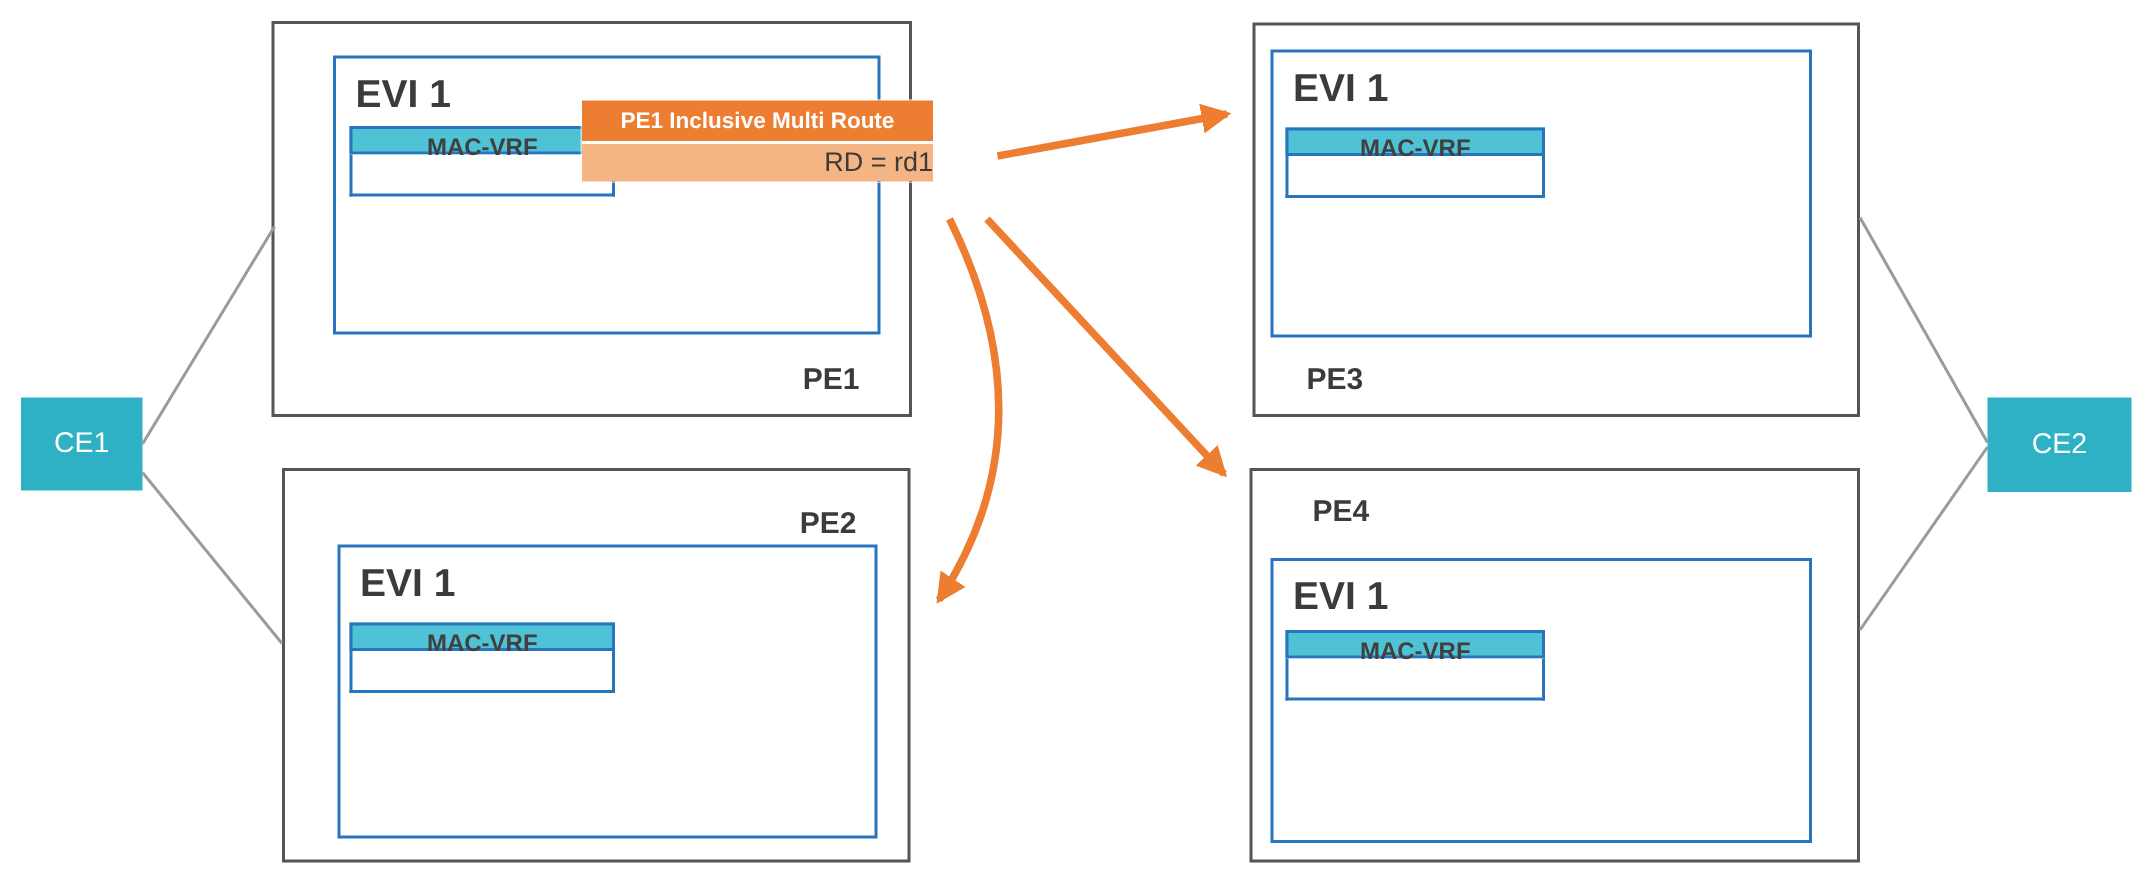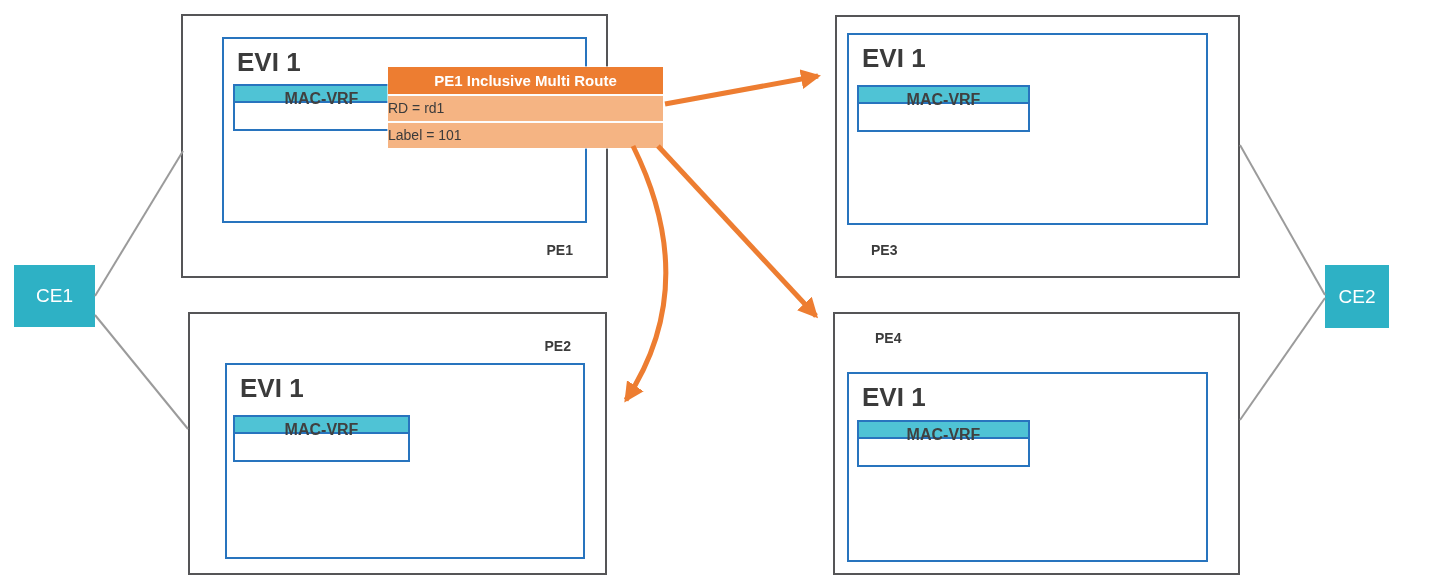--- a/index.html
+++ b/index.html
@@ -27,39 +27,39 @@
   .pe1 .vrf-table{left:50px;top:68px;width:177px;}
   .pe3 .vrf-table{left:20px;top:68px;width:173px;}
   .pe2 .vrf-table{left:43px;top:101px;width:177px;}
   .pe4 .vrf-table{left:22px;top:106px;width:173px;}
   .vrf-header{height:19px;line-height:25px;text-align:center;background:#4fc3d5;
               border:2px solid #2874be;box-sizing:border-box;color:#404040;
               font-size:16px;font-weight:600;}
   .vrf-row{height:28px;background:#ffffff;border:2px solid #2874be;border-top:none;box-sizing:border-box;}
 
   
-  .pe-label{position:absolute;font-size:14px;font-weight:bold;color:#3b3b3b;}
+  .pe-label{position:absolute;font-size:20px;font-weight:bold;color:#3b3b3b;}
   .pe1 .pe-label{right:33px;top:226px;}
   .pe3 .pe-label{left:14px;top:225px;margin-left:20px;}
   .pe2 .pe-label{right:34px;top:24px;}
   .pe4 .pe-label{left:40px;top:16px;}
 
   
   .ce-box{position:absolute;background:#2eb1c5;color:#ffffff;font-size:19px;
           display:flex;align-items:center;justify-content:center;}
   .ce1{left:14px;top:265px;width:81px;height:62px;}
-  .ce2{left:1325px;top:265px;width:64px;height:63px;}
+  .ce2{left:1325px;top:265px;width:96px;height:63px;}
 
   
-  .callout{position:absolute;left:388px;top:67px;width:275px;z-index:40;
+  .callout{position:absolute;left:388px;top:67px;width:234px;z-index:40;
            box-shadow:0 0 0 1px rgba(255,255,255,0.6);}
   .callout-title{height:27px;line-height:27px;background:#ed7d31;color:#ffffff;
                  text-align:center;font-size:15px;font-weight:600;}
   .callout-row{height:25px;line-height:25px;background:#f5b483;color:#3b3b3b;
-               text-align:left;font-size:14px;border-top:2px solid #fdfdfd;}
+               text-align:right;font-size:18px;border-top:2px solid #fdfdfd;}
 
   
   svg.overlay{position:absolute;left:0;top:0;z-index:50;pointer-events:none;}
 </style>
 </head>
 <body>
 
 <svg class="overlay" width="1432" height="584" viewBox="0 0 1432 584">
   <defs>
     <marker id="ah" viewBox="0 0 4 4" refX="3.4" refY="2" markerWidth="4" markerHeight="4" orient="auto">
@@ -123,14 +123,13 @@
 <div class="ce-box ce1">
   <span>CE1</span>
 </div>
 <div class="ce-box ce2">
   <span>CE2</span>
 </div>
 
 <div class="callout">
   <div class="callout-title">PE1 Inclusive Multi Route</div>
   <div class="callout-row">RD = rd1</div>
-  <div class="callout-row">Label = 101</div>
 </div>
 
 </body></html>

